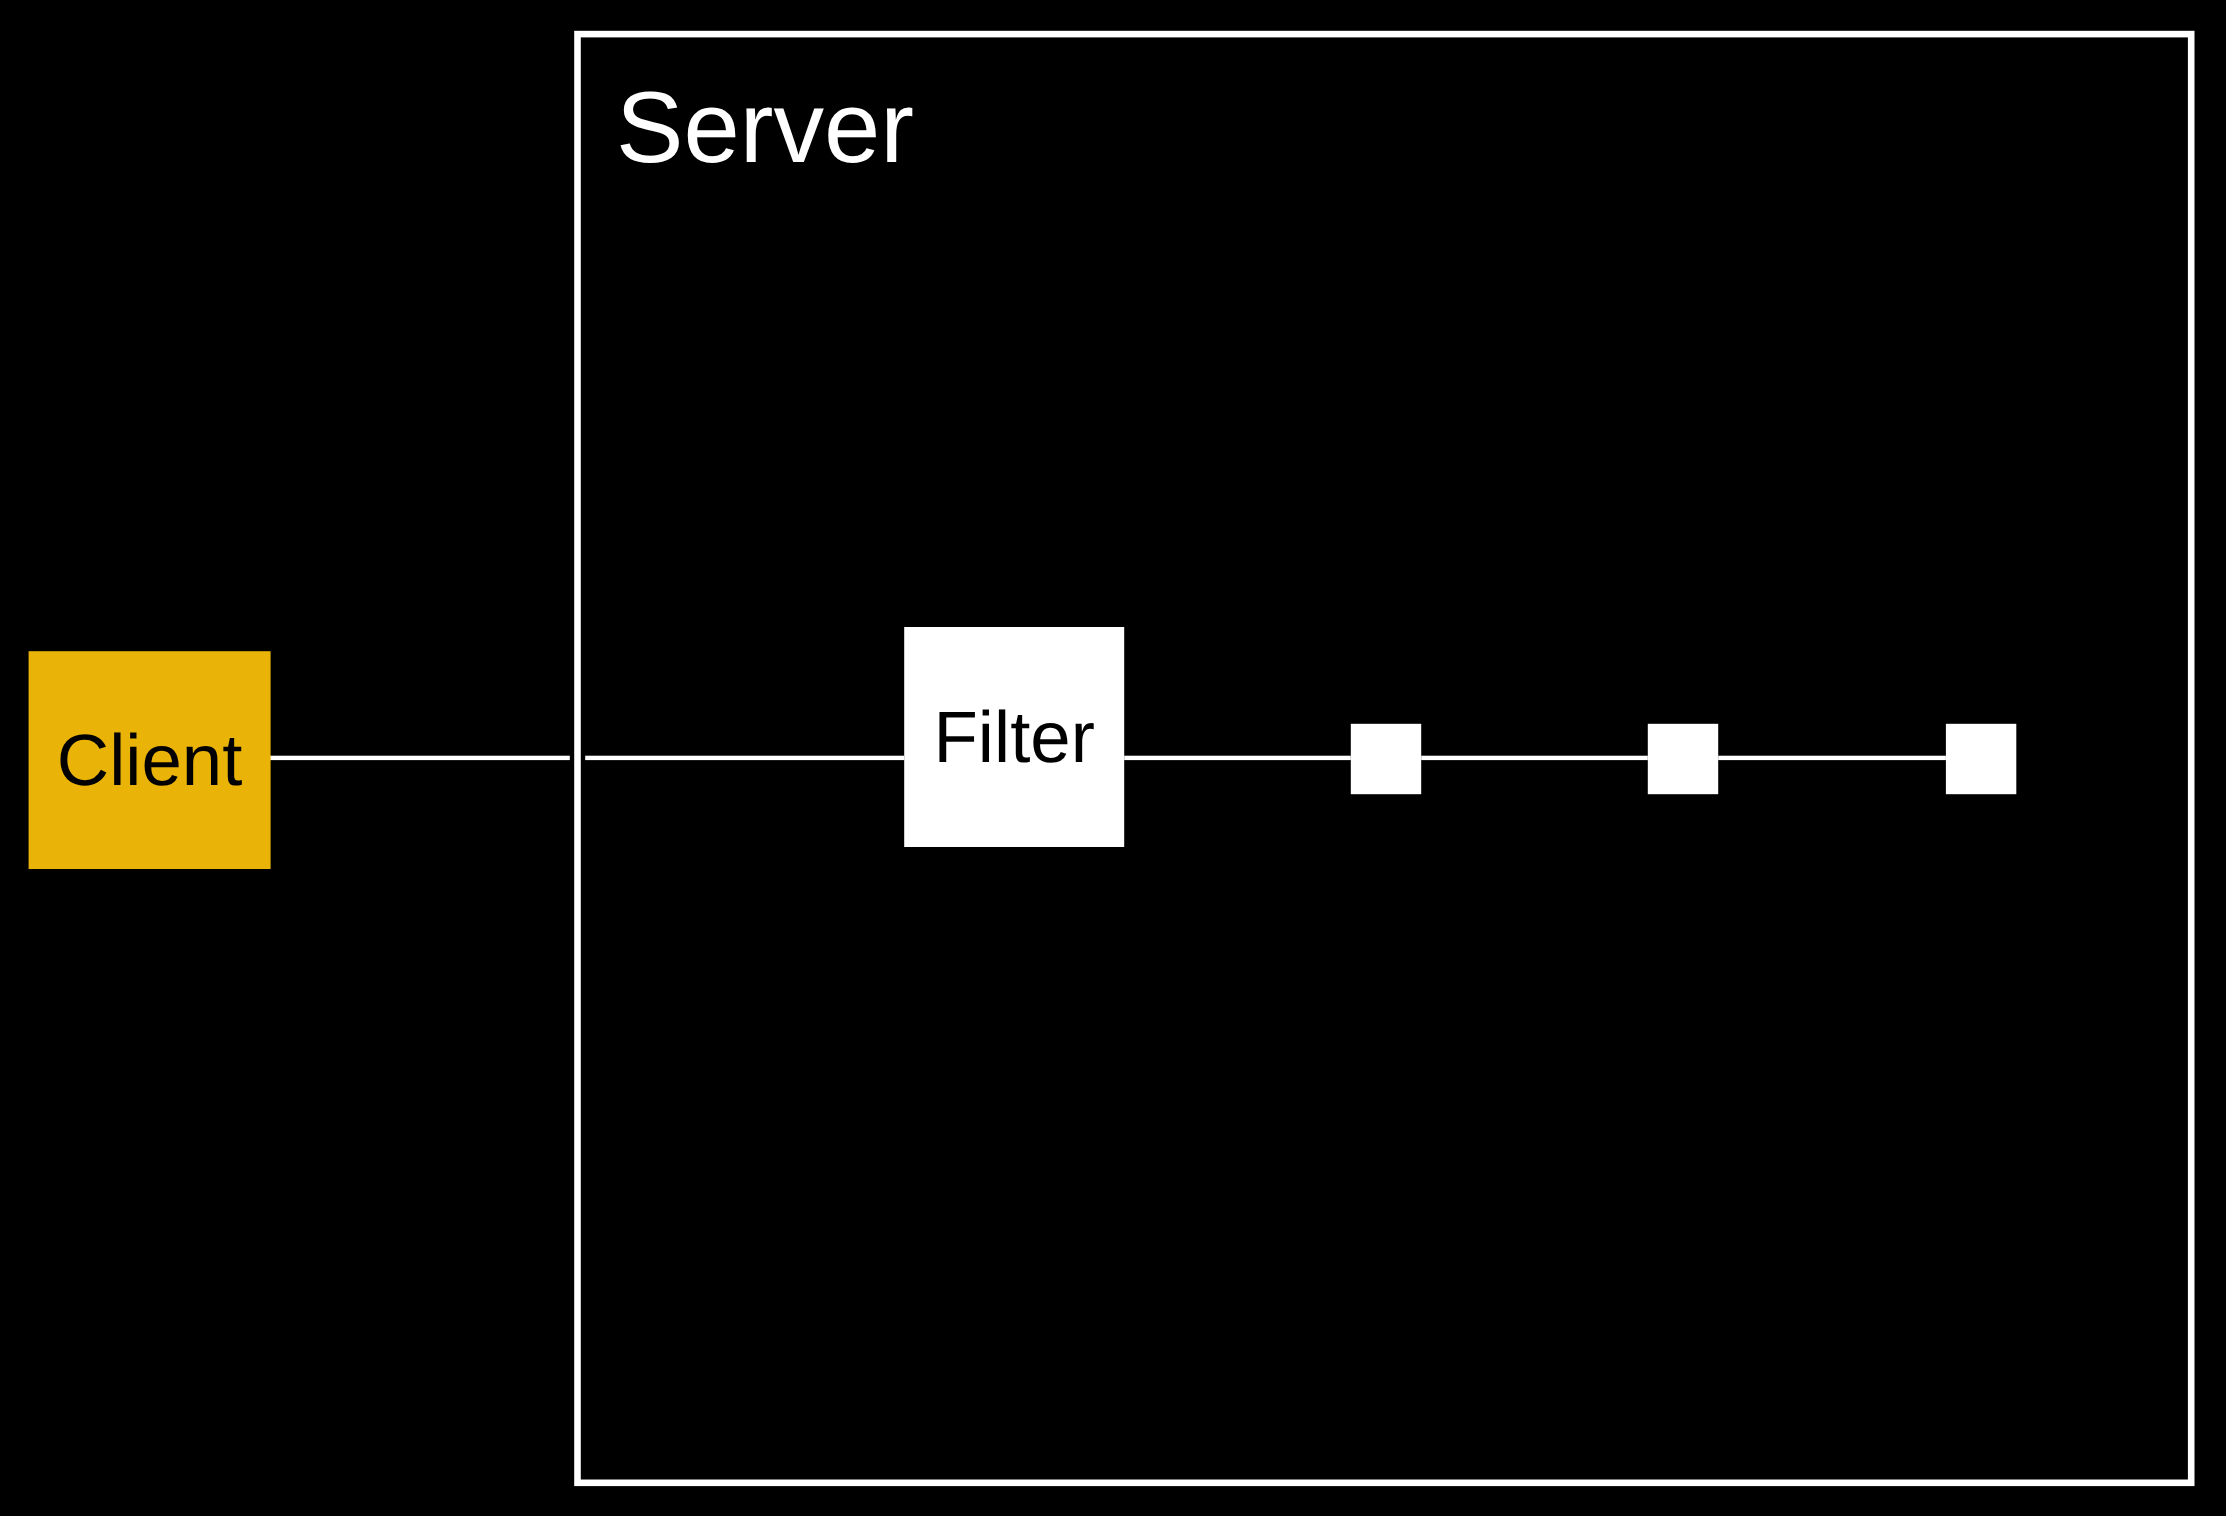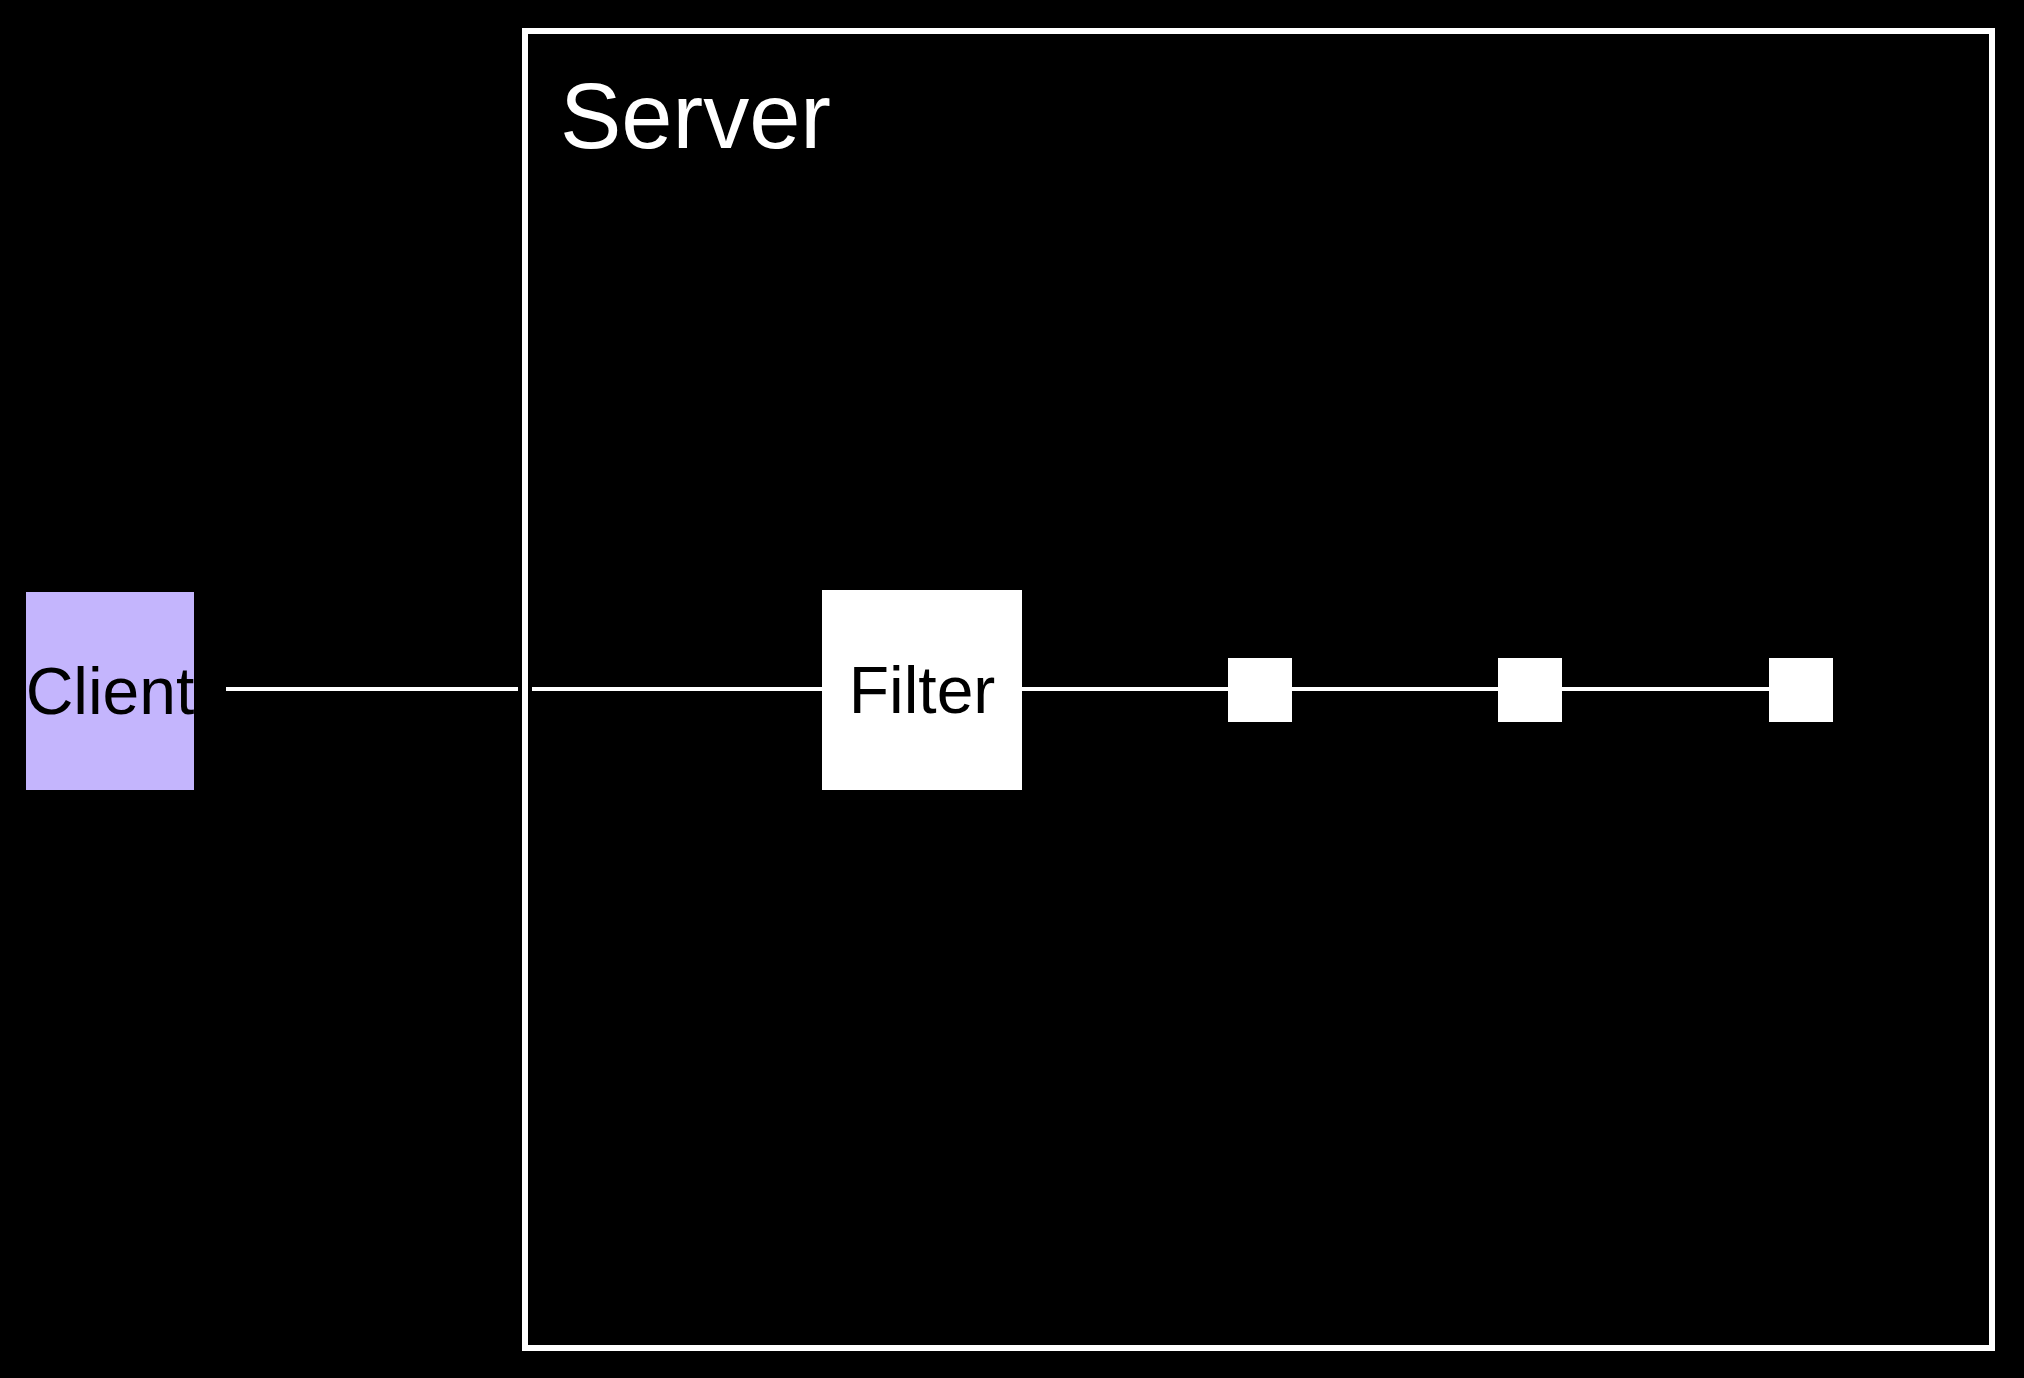--- a/index.html
+++ b/index.html
@@ -73,24 +73,24 @@
 
   <div id="edges-layer">
       <div class="edge" style="left: 226px; top: 687px; width: 292px; background: rgb(255, 255, 255);"></div>
       <div class="edge" style="left: 532px; top: 687px; width: 290px; background: rgb(255, 255, 255);"></div>
       <div class="edge" style="left: 1022px; top: 687px; width: 206px; background: rgb(255, 255, 255);"></div>
       <div class="edge" style="left: 1292px; top: 687px; width: 206px; background: rgb(255, 255, 255);"></div>
       <div class="edge" style="left: 1562px; top: 687px; width: 207px; background: rgb(255, 255, 255);"></div>
     </div>
 
   <div id="nodes-layer">
-      <div class="node" style="left: 26px; top: 592px; width: 168px; height: 198px; background: #c4b5fd;">
+      <div class="node" style="left: 26px; top: 592px; width: 220px; height: 198px; background: #eab308;">
         <span class="node-label" style="color: rgb(0, 0, 0);">Client</span>
       </div>
-      <div class="node" style="left: 822px; top: 590px; width: 200px; height: 200px; background: rgb(255, 255, 255);">
+      <div class="node" style="left: 822px; top: 570px; width: 200px; height: 200px; background: rgb(255, 255, 255);">
         <span class="node-label" style="color: rgb(0, 0, 0);">Filter</span>
       </div>
       <div class="node node-dot" style="left: 1228px; top: 658px; width: 64px; height: 64px; background: rgb(255, 255, 255);"></div>
       <div class="node node-dot" style="left: 1498px; top: 658px; width: 64px; height: 64px; background: rgb(255, 255, 255);"></div>
       <div class="node node-dot" style="left: 1769px; top: 658px; width: 64px; height: 64px; background: rgb(255, 255, 255);"></div>
     </div>
 
 </div>
 
 </body></html>

